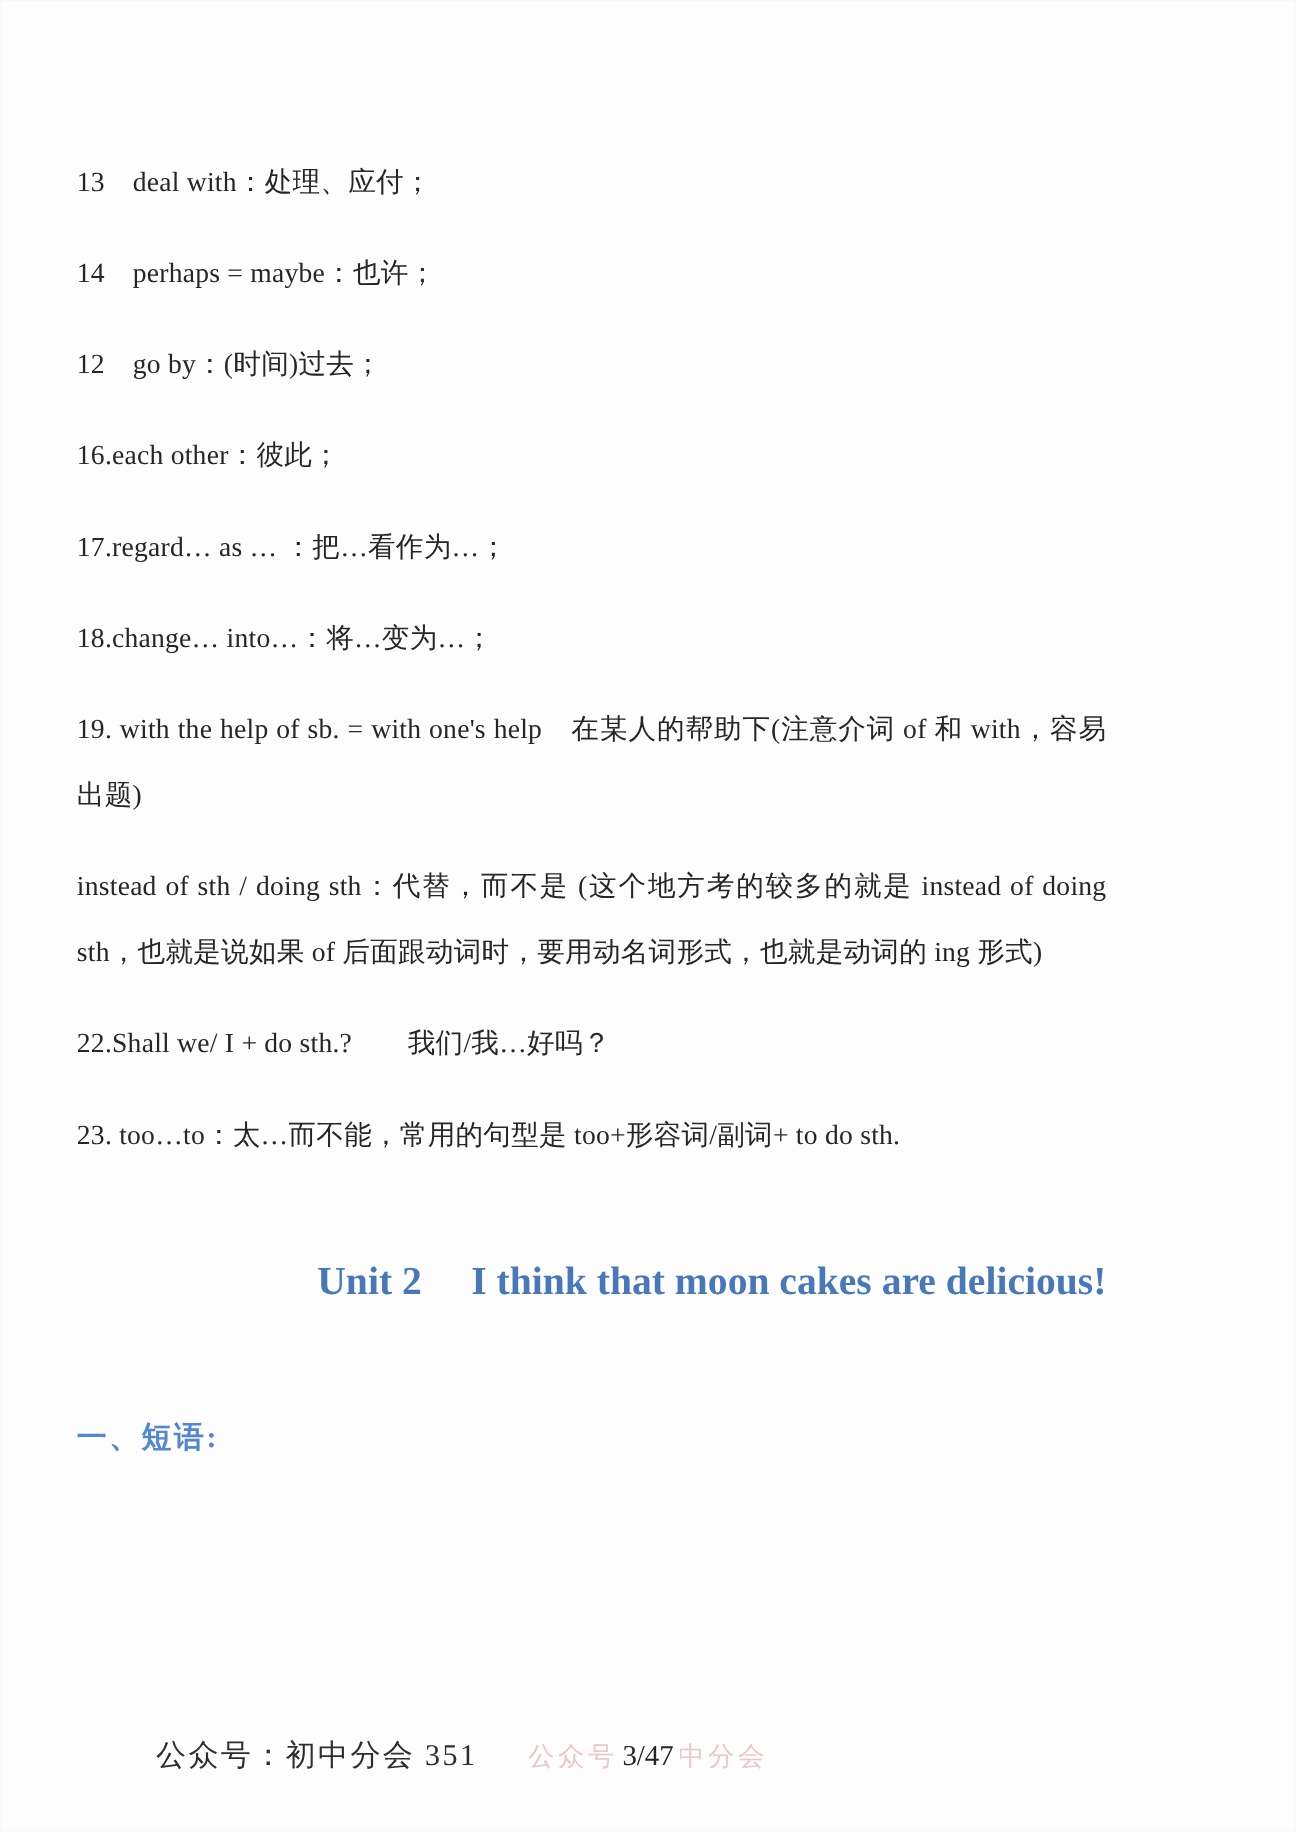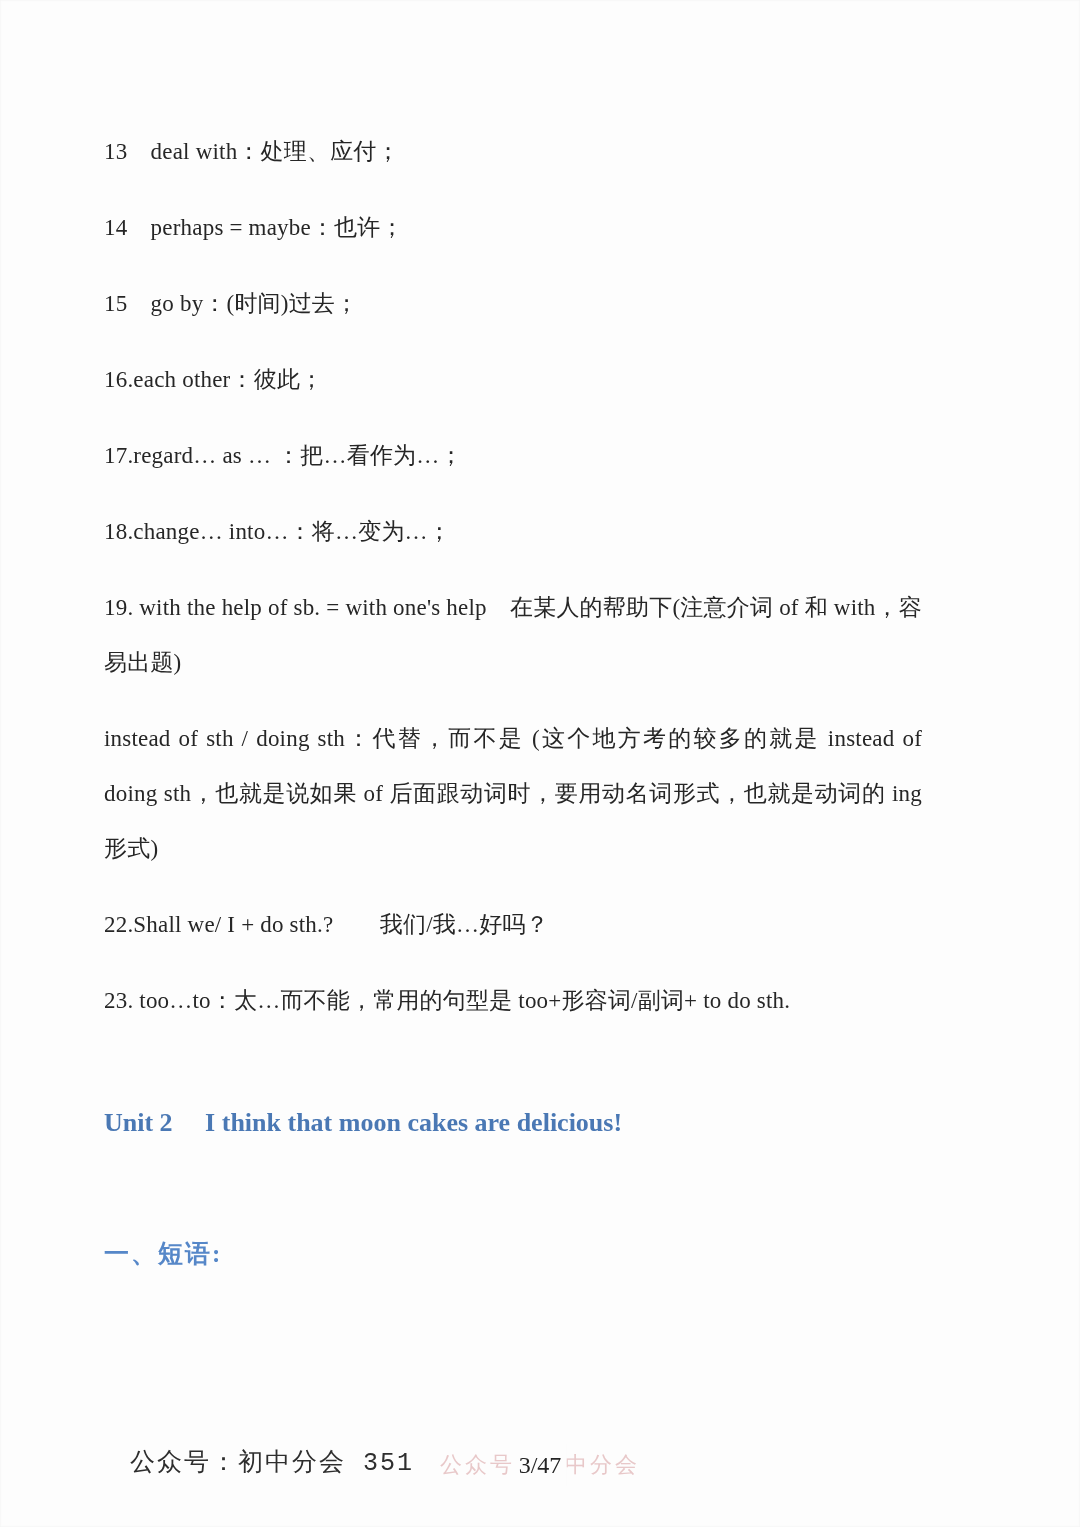--- a/index.html
+++ b/index.html
@@ -16,34 +16,34 @@
     width: 1080px;
     height: 1527px;
     margin: 0 auto;
     background: var(--paper);
     color: var(--ink);
     font-family: "Liberation Serif", "DejaVu Serif", serif;
     overflow: hidden;
     box-shadow: inset 0 0 2px #ededed;
   }
   .content {
-    padding: 124px 158px 0 104px;
+    padding: 124px 158px 0 64px;
   }
   .line {
     margin: 0 0 21px 0;
     font-size: 23px;
     line-height: 55px;
     text-align: justify;
     white-space: pre-wrap;
     letter-spacing: 0.2px;
   }
   .unit-heading {
     margin: 75px 0 0 0;
-    text-align: left;
-    font-size: 26px;
+    text-align: right;
+    font-size: 33px;
     line-height: 40px;
     font-weight: bold;
     color: var(--accent-blue);
     white-space: pre-wrap;
   }
   .section-heading {
     margin: 96px 0 4px 0;
     font-size: 25px;
     line-height: 30px;
     font-weight: bold;
@@ -58,21 +58,20 @@
     height: 42px;
     font-size: 25px;
     line-height: 42px;
     color: #2e2e2e;
   }
   .footer-left {
     position: absolute;
     left: 0;
     top: 0;
     letter-spacing: 2px;
-    font-family: Liberation Mono, monospace;
   }
   .footer-center {
     position: absolute;
     left: 50%;
     top: 0;
     transform: translateX(-50%);
     white-space: nowrap;
   }
   .watermark {
     color: var(--watermark-pink);
@@ -92,21 +91,21 @@
     letter-spacing: 0;
   }
 </style>
 </head>
 <body>
 
 <div class="page">
   <main class="content">
     <p class="line">13　deal with：处理、应付；</p>
     <p class="line">14　perhaps = maybe：也许；</p>
-    <p class="line">15　go by：(时间)过去；</p>
+    <p class="line">12　go by：(时间)过去；</p>
     <p class="line">16.each other：彼此；</p>
     <p class="line">17.regard… as … ：把…看作为…；</p>
     <p class="line">18.change… into…：将…变为…；</p>
     <p class="line">19. with the help of sb. = with one's help　在某人的帮助下(注意介词 of 和 with，容易出题)</p>
     <p class="line">instead of sth / doing sth：代替，而不是 (这个地方考的较多的就是 instead of doing sth，也就是说如果 of 后面跟动词时，要用动名词形式，也就是动词的 ing 形式)</p>
     <p class="line">22.Shall we/ I + do sth.?　　我们/我…好吗？</p>
     <p class="line">23. too…to：太…而不能，常用的句型是 too+形容词/副词+ to do sth.</p>
 
     <h1 class="unit-heading">Unit 2　 I think that moon cakes are delicious!</h1>
 

